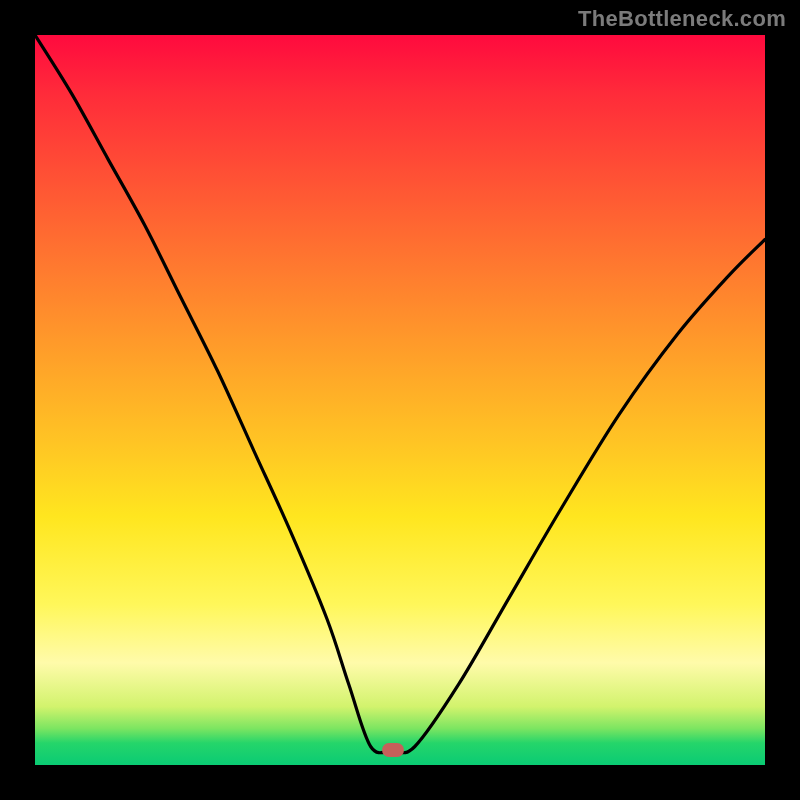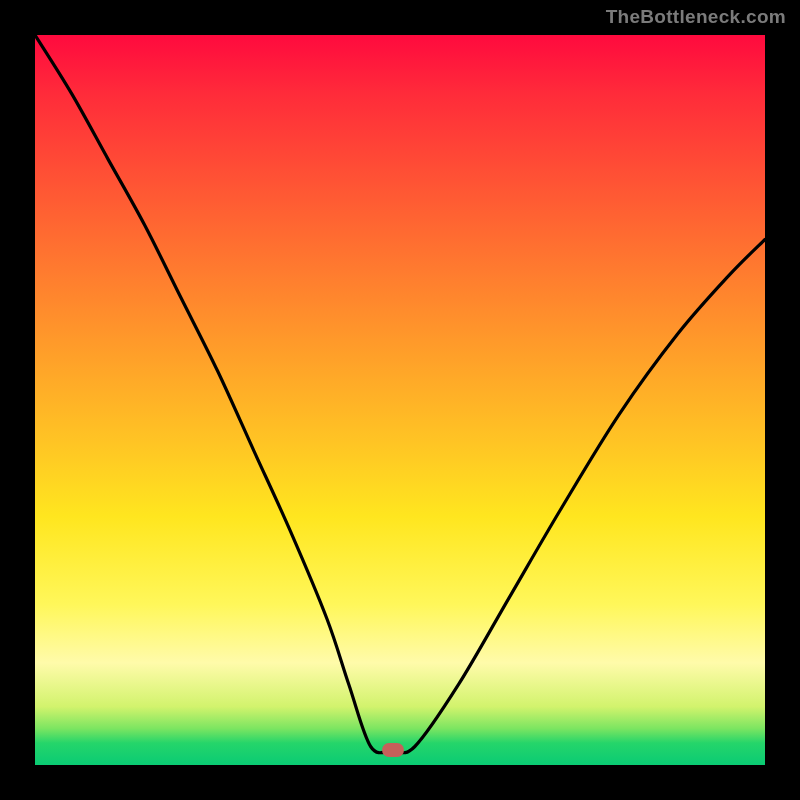--- a/index.html
+++ b/index.html
@@ -14,21 +14,21 @@
     position: relative;
     width: 800px;
     height: 800px;
     background: #000;
   }
   .watermark {
     position: absolute;
     top: 6px;
     right: 14px;
     font-family: Arial, Helvetica, sans-serif;
-    font-size: 19px;
+    font-size: 22px;
     font-weight: 600;
     color: #7b7b7b;
     letter-spacing: 0.3px;
     z-index: 10;
   }
   .plot-area {
     position: absolute;
     left: 35px;
     top: 35px;
     width: 730px;

